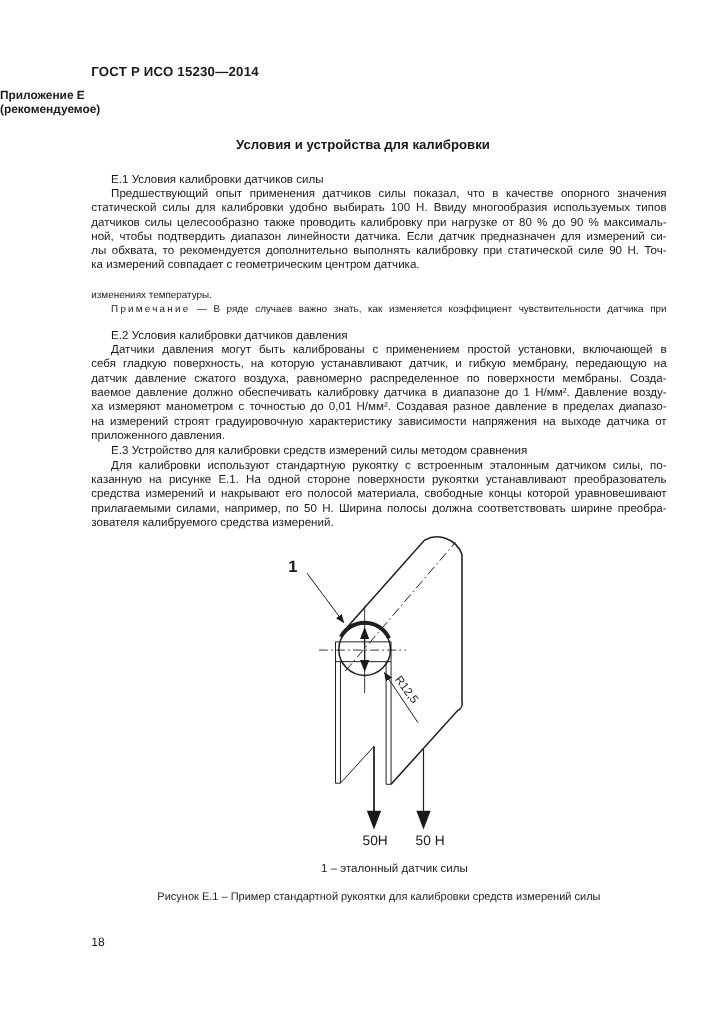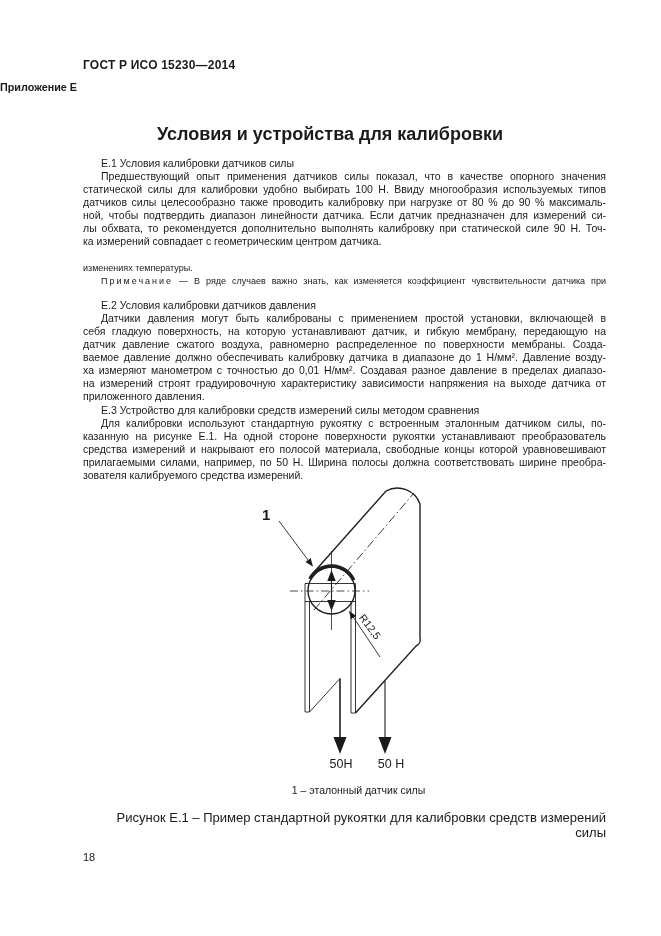--- a/index.html
+++ b/index.html
@@ -4,46 +4,47 @@
 <style>
   html,body{margin:0;padding:0;background:#888;}
   .page{
     position:relative;width:661px;height:936px;background:#ffffff;
     font-family:"Liberation Sans",sans-serif;color:#1a1a1a;overflow:hidden;
     margin:0 auto;
   }
   .abs{position:absolute;}
   .std-header{left:83px;top:58px;font-size:12px;font-weight:bold;letter-spacing:.2px;}
   .appendix{left:0;top:81px;width:661px;text-align:left;font-size:10.8px;font-weight:bold;line-height:13px;}
-  .doc-title{left:0;top:124px;width:660px;text-align:center;font-size:18px;font-weight:bold;}
+  .doc-title{left:0;top:124px;width:660px;text-align:center;font-size:12px;font-weight:bold;}
   .col{left:83px;width:523px;font-size:10.5px;line-height:13px;}
   .sec-heading{font-weight:normal;text-indent:18px;}
   .tline{text-align:justify;text-align-last:justify;white-space:normal;}
   .tline.first{text-indent:18px;}
   .tline.last{text-align-last:left;}
   .note{font-size:9px;line-height:12.5px;}
   .note .tline.first{text-indent:18px;}
   .note-label{letter-spacing:2px;}
   .fig-legend{left:97px;top:784px;width:523px;text-align:center;font-size:10.5px;}
-  .fig-caption{left:83px;top:810px;width:523px;text-align:right;font-size:13px;}
+  .fig-caption{left:83px;top:810px;width:523px;text-align:center;font-size:10px;}
   .page-number{left:83px;top:851px;font-size:11px;}
   svg text{font-family:"Liberation Sans",sans-serif;fill:#1a1a1a;}
   .f-callout{font-size:15px;font-weight:bold;}
   .f-dim{font-size:10.5px;}
   .f-force{font-size:12.5px;}
 </style>
 </head>
 <body>
 
 <div class="page">
 
   <div class="abs std-header">ГОСТ Р ИСО 15230—2014</div>
 
   <div class="abs appendix">
     <div>Приложение Е</div>
+    <div>(рекомендуемое)</div>
   </div>
 
   <div class="abs doc-title">Условия и устройства для калибровки</div>
 
   <div class="abs col sec-heading" style="top:157px">Е.1 Условия калибровки датчиков силы</div>
   <div class="abs col" style="top:170px">
       <div class="tline first">Предшествующий опыт применения датчиков силы показал, что в качестве опорного значения</div>
       <div class="tline">статической силы для калибровки удобно выбирать 100 Н. Ввиду многообразия используемых типов</div>
       <div class="tline">датчиков силы целесообразно также проводить калибровку при нагрузке от 80 % до 90 % максималь-</div>
       <div class="tline">ной, чтобы подтвердить диапазон линейности датчика. Если датчик предназначен для измерений си-</div>

